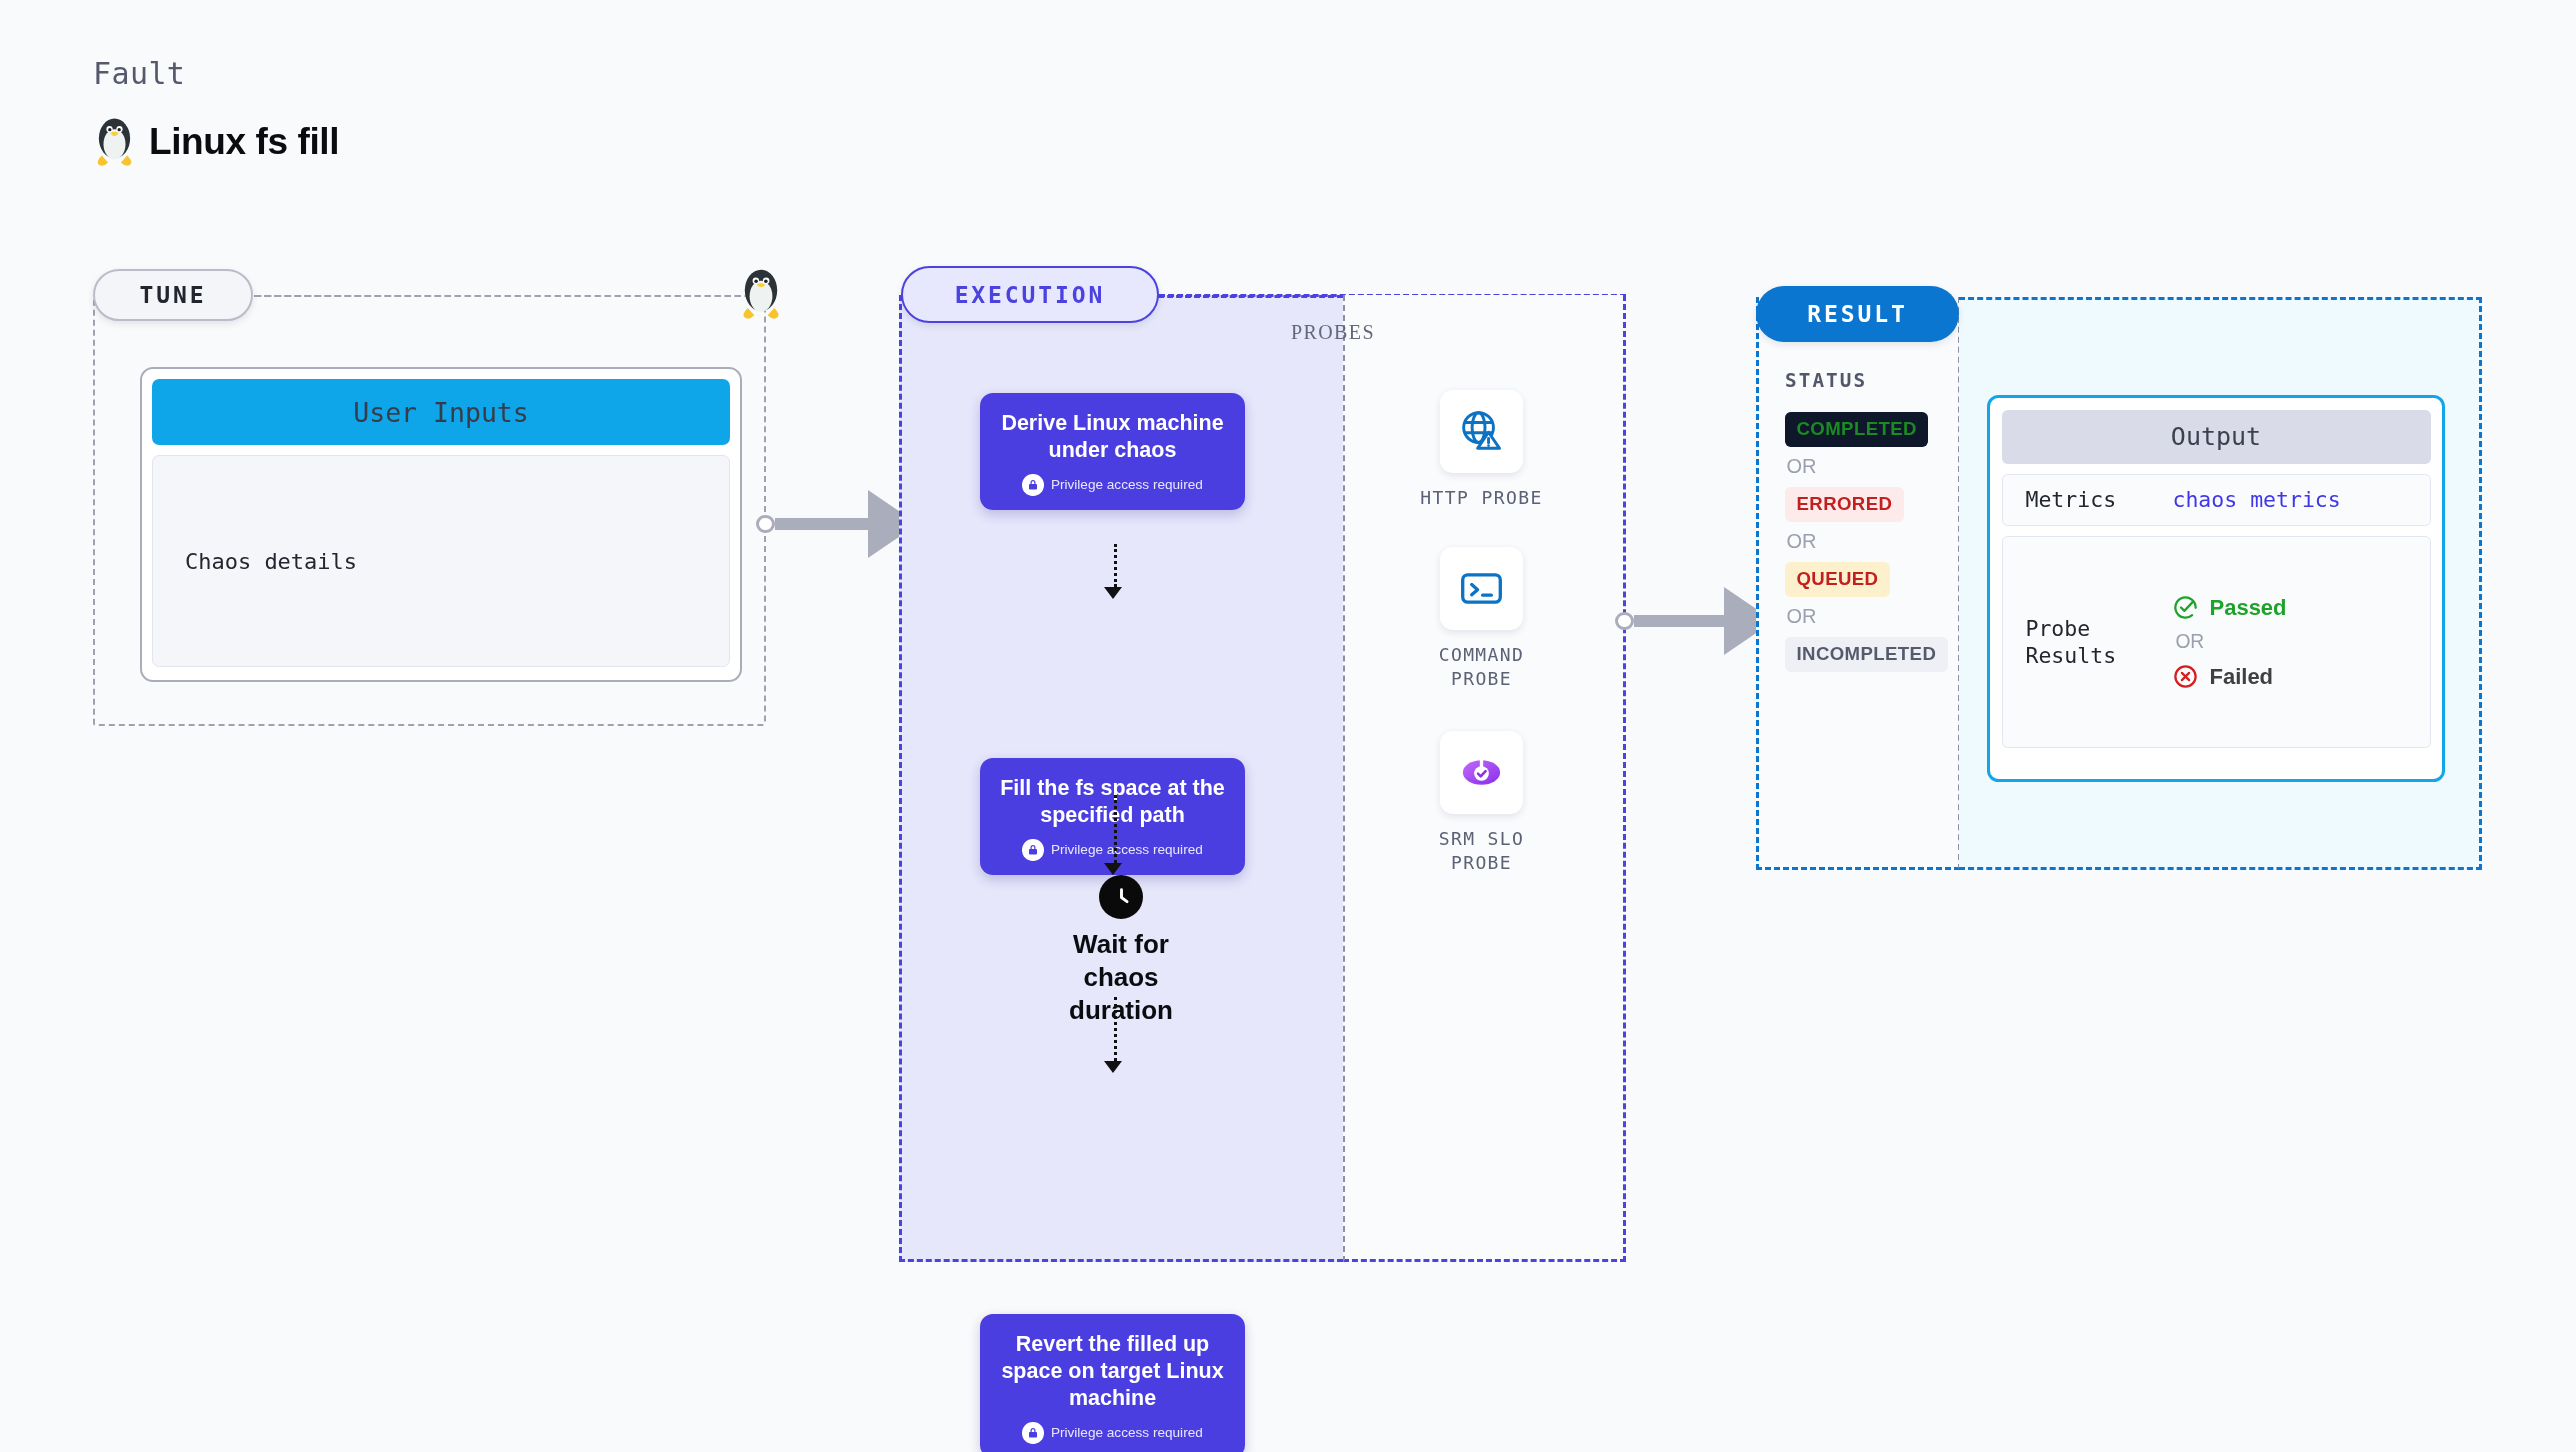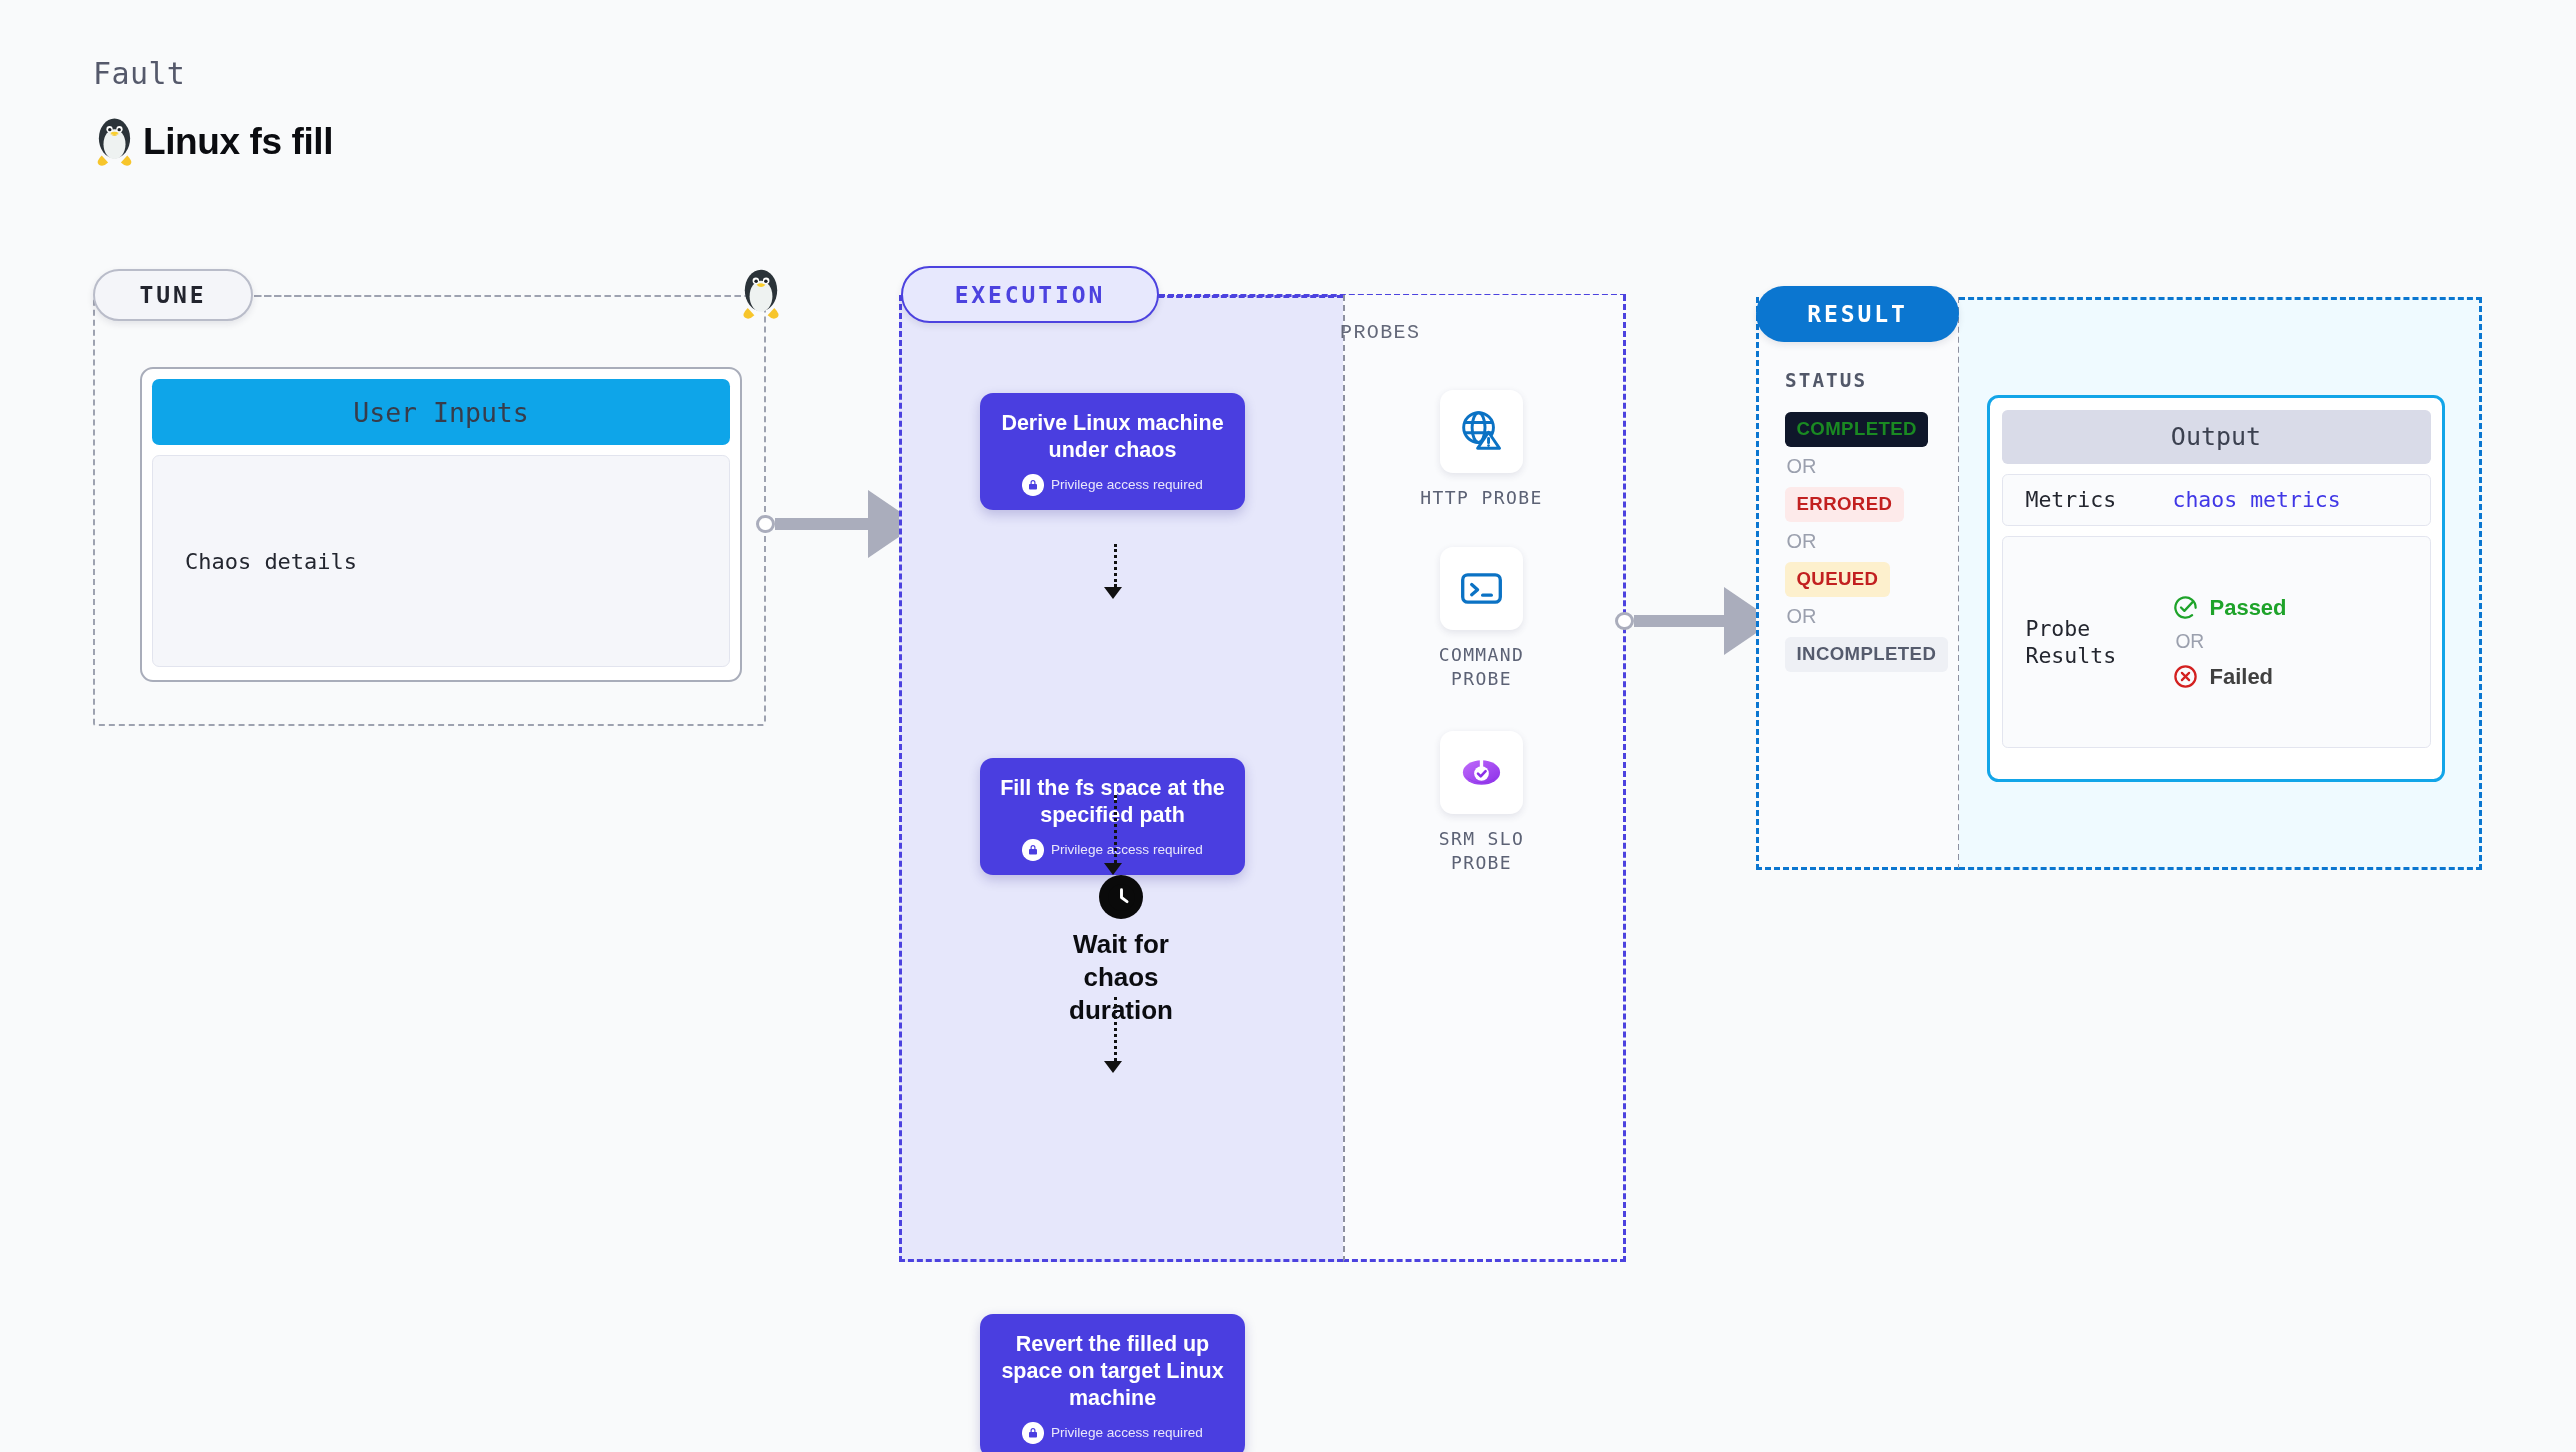--- a/index.html
+++ b/index.html
@@ -17,21 +17,21 @@
   
   #fault-label {
     left: 93px; top: 56px;
     font-family: "DejaVu Sans Mono", monospace;
     font-size: 30px;
     color: #55596b;
     letter-spacing: 0.4px;
   }
   #title-row {
     left: 93px; top: 115px;
-    display: flex; align-items: center; gap: 7px;
+    display: flex; align-items: center; gap: 13px;
   }
   #title-text {
     font-size: 37px; font-weight: bold; color: #0b0c10;
     letter-spacing: -0.4px;
   }
 
   
   .penguin { display:block; }
 
   
@@ -149,22 +149,22 @@
   }
   #probes-region {
     left: 1343px; top: 295px; width: 283px; height: 967px;
     box-sizing: border-box;
     background: #fafbfd;
     border-right: 3.6px dashed #4c42df;
     border-bottom: 3.6px dashed #4c42df;
     border-left: 2.1px dashed #8d90a0;
   }
   #probes-label {
-    left: 1340px; top: 321px;
-    font-family: Liberation Mono, monospace;
+    left: 1291px; top: 321px;
+    font-family: Liberation Serif, serif;
     font-size: 20px; color: #636879; letter-spacing: 1.4px;
   }
 
   .exec-card {
     box-sizing: border-box;
     width: 265px;
     background: #4a3ee0;
     border-radius: 13px;
     color: #ffffff;
     text-align: center;

